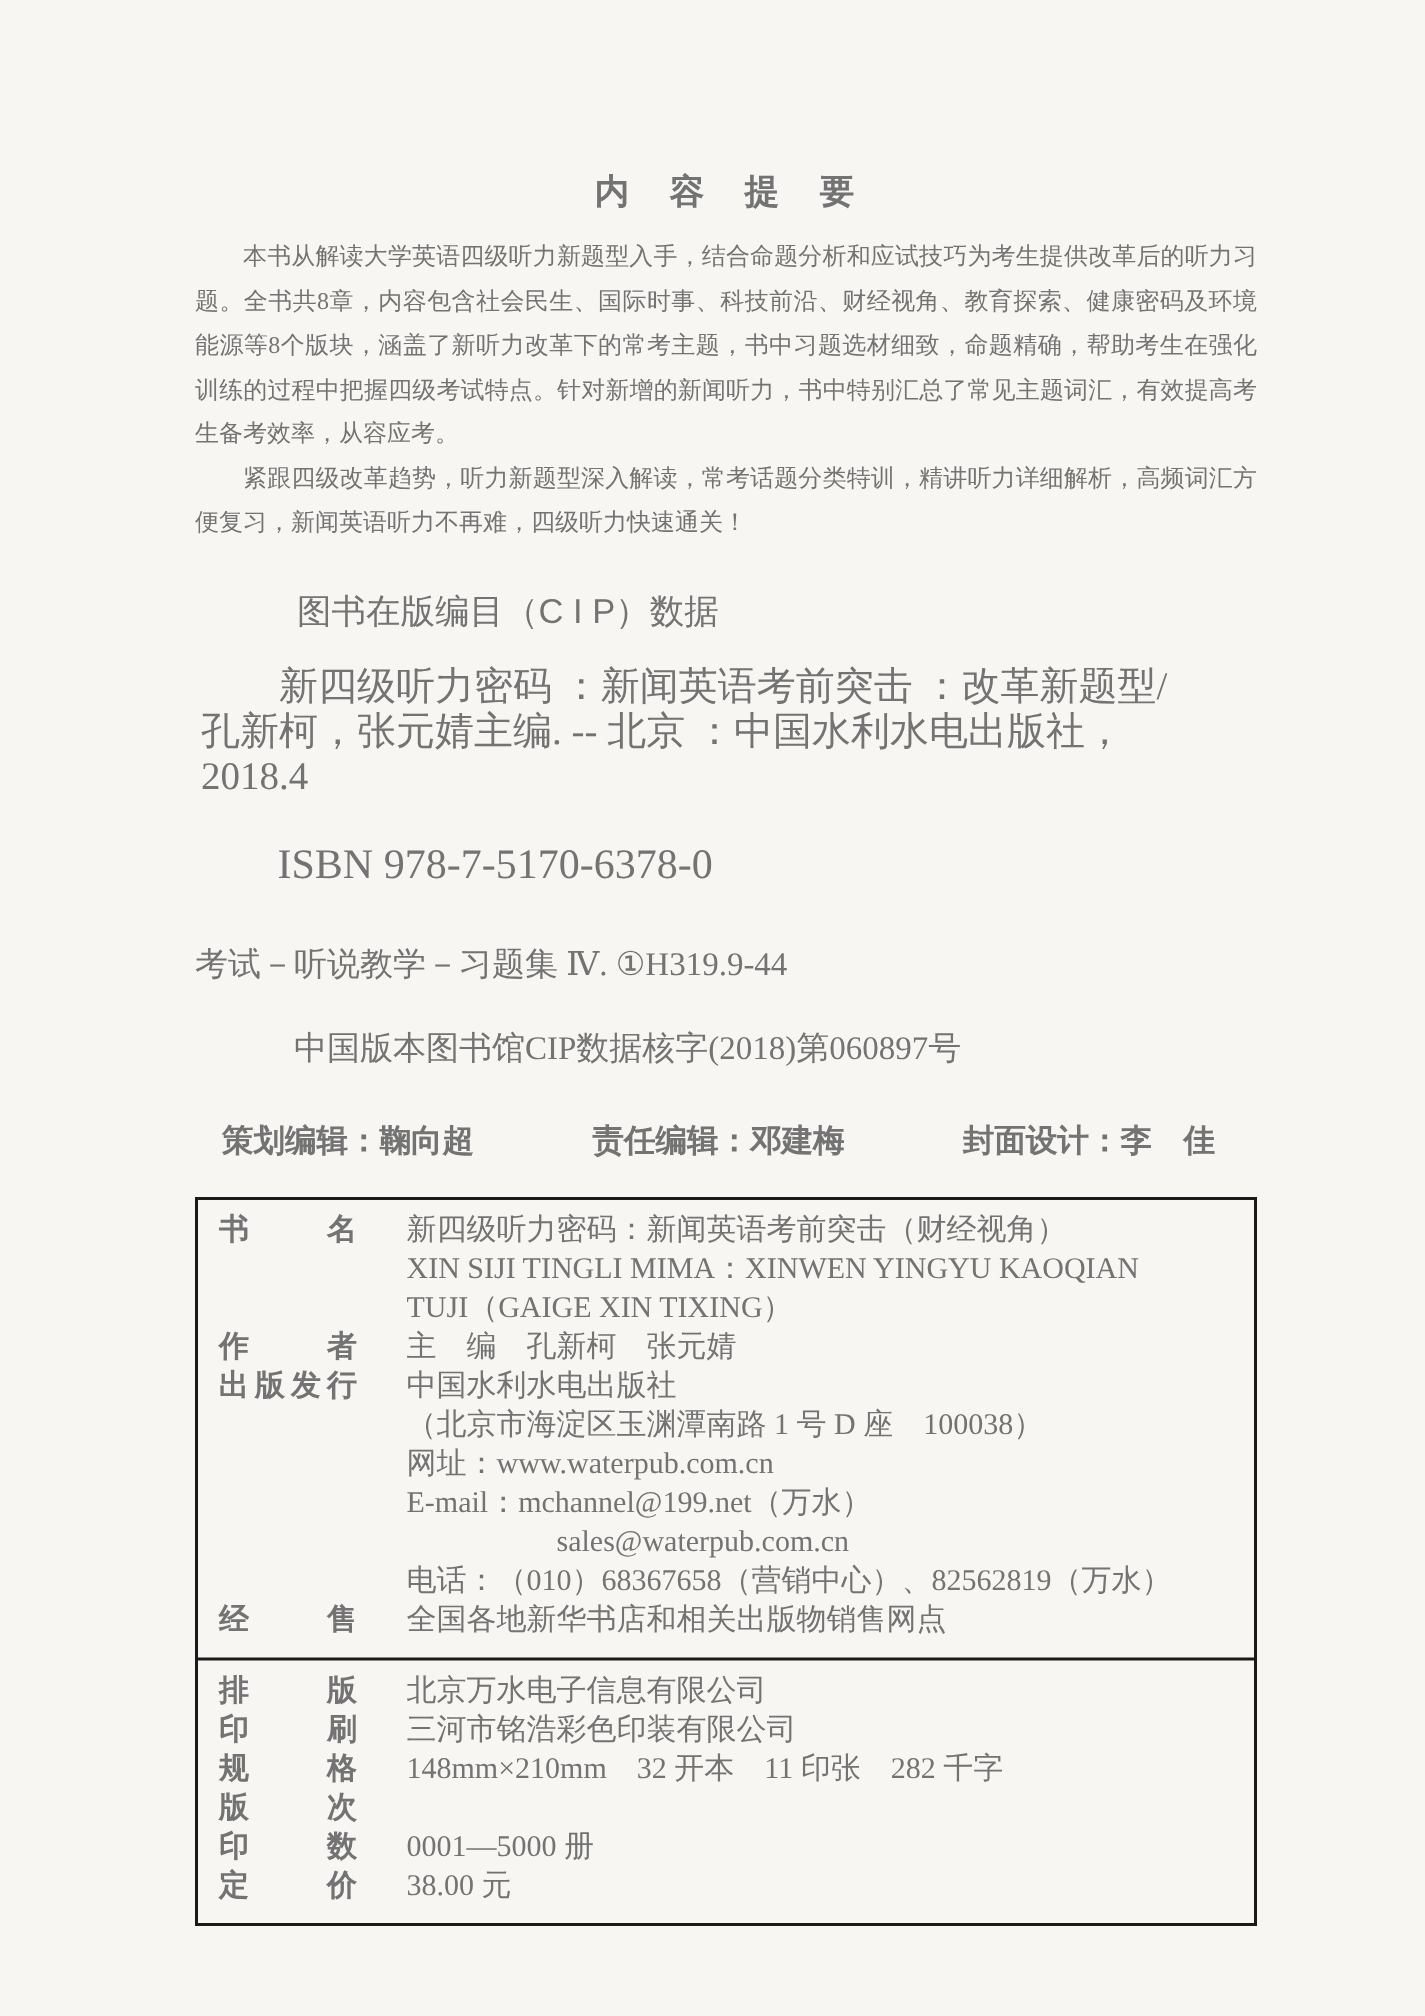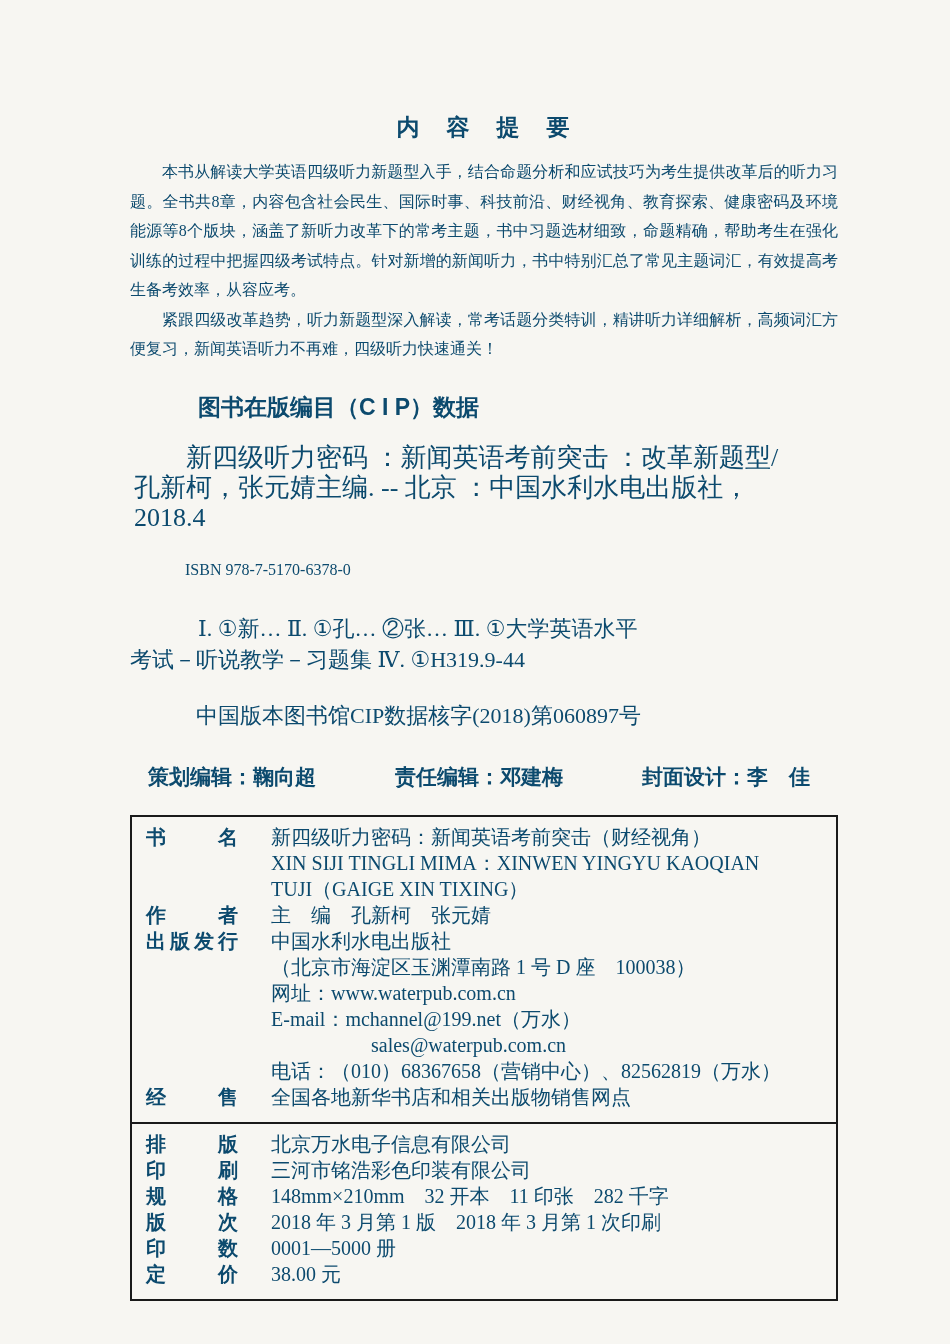--- a/index.html
+++ b/index.html
@@ -6,47 +6,47 @@
   body {
     width: 950px; height: 1344px;
     background: #eceae5;
     font-family: "Liberation Serif", "DejaVu Serif", serif;
   }
   .page {
     width: 950px; height: 1344px;
     box-sizing: border-box;
     padding: 112px 112px 0 130px;
     background: #f7f6f2;
-    color: #0c4a6e;
+    color: #737373;
     overflow: hidden;
   }
   .summary-title {
     margin: 0 0 14px 0;
     text-align: center;
     font-family: "Liberation Sans", "DejaVu Sans", sans-serif;
     font-weight: bold;
     font-size: 23px;
     letter-spacing: 2px;
   }
   .para {
     margin: 0;
     font-size: 16px;
     line-height: 29.5px;
     text-align: justify;
     text-indent: 2em;
   }
   .cip-title {
     margin: 28px 0 20px 68px;
     font-family: "Liberation Sans", "DejaVu Sans", sans-serif;
-    font-weight: bold;
+    font-weight: normal;
     font-size: 23px;
   }
   .cip-entry { margin-left: 4px; font-size: 26px; line-height: 30px; }
   .cip-entry .first { text-indent: 2em; }
-  .isbn-line { margin: 28px 0 0 55px; font-size: 16px; }
+  .isbn-line { margin: 28px 0 0 55px; font-size: 28px; }
   .cip-class { margin-top: 34px; font-size: 22px; line-height: 31px; }
   .cip-class .first { padding-left: 68px; }
   .cip-record { margin: 26px 0 0 66px; font-size: 22px; }
   .editors {
     margin-top: 32px;
     width: 662px;
     display: flex;
     justify-content: space-between;
     font-family: "Liberation Sans", "DejaVu Sans", sans-serif;
     font-weight: bold;
@@ -89,21 +89,20 @@
 
   <div class="cip-entry">
     <div class="first">新四级听力密码 ：新闻英语考前突击 ：改革新题型/</div>
     <div>孔新柯，张元婧主编. -- 北京 ：中国水利水电出版社，</div>
     <div>2018.4</div>
   </div>
 
   <div class="isbn-line">ISBN 978-7-5170-6378-0</div>
 
   <div class="cip-class">
-    <div class="first">Ⅰ. ①新… Ⅱ. ①孔… ②张… Ⅲ. ①大学英语水平</div>
     <div>考试－听说教学－习题集 Ⅳ. ①H319.9-44</div>
   </div>
 
   <div class="cip-record">中国版本图书馆CIP数据核字(2018)第060897号</div>
 
   <div class="editors">
     <span>策划编辑：鞠向超</span>
     <span>责任编辑：邓建梅</span>
     <span>封面设计：李　佳</span>
   </div>
@@ -167,23 +166,20 @@
 
       <div class="box-row">
         <div class="box-label">规格</div>
         <div class="box-content">
           <div class="line">148mm×210mm　32 开本　11 印张　282 千字</div>
         </div>
       </div>
 
       <div class="box-row">
         <div class="box-label">版次</div>
-        <div class="box-content">
-          <div class="line">2018 年 3 月第 1 版　2018 年 3 月第 1 次印刷</div>
-        </div>
       </div>
 
       <div class="box-row">
         <div class="box-label">印数</div>
         <div class="box-content">
           <div class="line">0001—5000 册</div>
         </div>
       </div>
 
       <div class="box-row">

